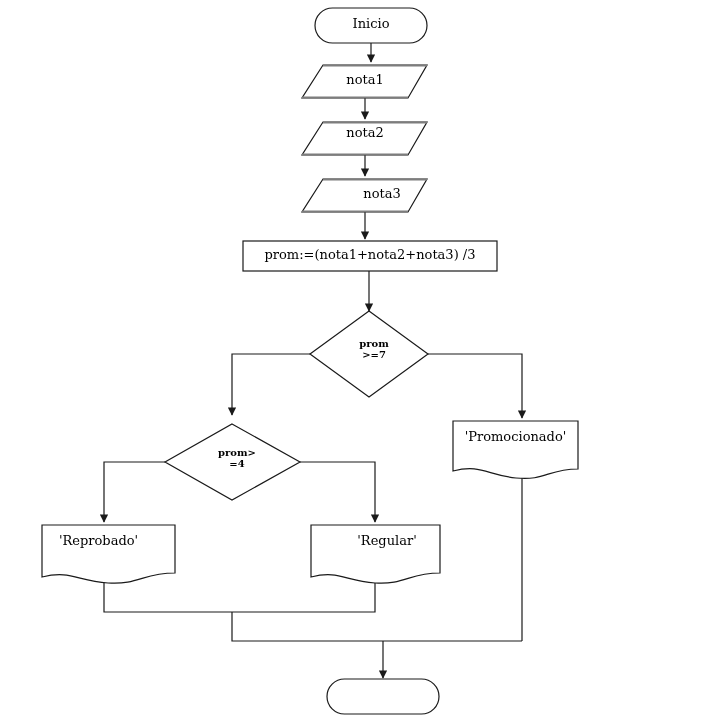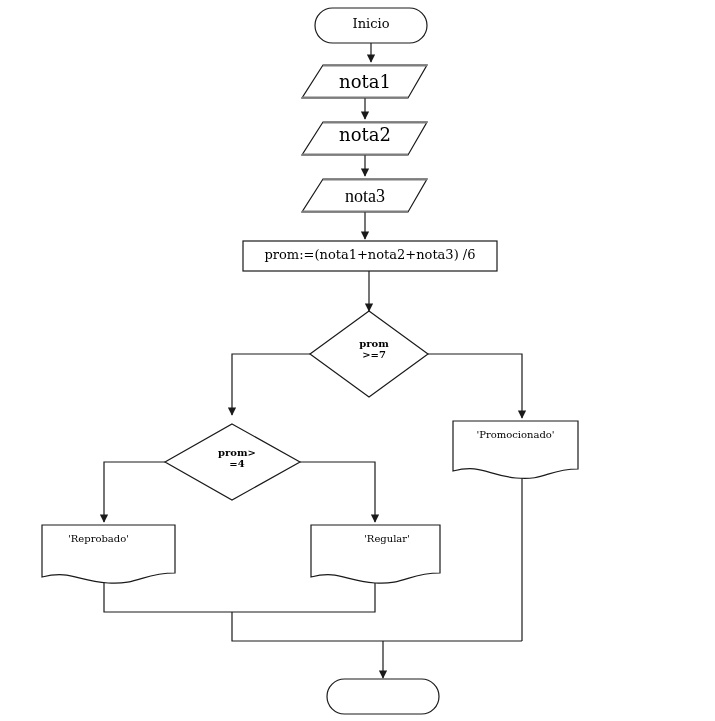--- a/index.html
+++ b/index.html
@@ -15,24 +15,24 @@
   .lbl{
     position:absolute;
     font-family:"DejaVu Serif", serif;
     color:#000000;
     text-align:center;
     line-height:1.05;
     white-space:pre;
     user-select:none;
   }
   .t-term{font-size:13px;}
-  .t-io{font-size:18px;}
+  .t-io{font-size:13px;}
   .t-proc{font-size:13px;}
   .t-dec{font-size:10px;font-weight:bold;}
-  .t-doc{font-size:10px;}
+  .t-doc{font-size:13px;}
 </style>
 </head>
 <body>
 
 <div id="canvas">
 
   <svg id="flow" viewBox="0 0 715 721">
     <defs>
       <marker id="arrow" viewBox="0 0 10 10" refX="9" refY="5" markerWidth="7" markerHeight="7" orient="auto-start-reverse">
         <path d="M 0 0 L 10 5 L 0 10 z" fill="#1a1a1a"></path>
@@ -102,23 +102,23 @@
       <rect x="327" y="679" width="112" height="35" rx="17.5" ry="17.5" fill="#ffffff"></rect>
     </g>
   </svg>
 
   <div class="lbl t-term" style="left:315px;top:17px;width:112px;">Inicio</div>
 
   <div class="lbl t-io" style="left:313px;top:73px;width:104px;">nota1</div>
 
   <div class="lbl t-io" style="left:313px;top:126px;width:104px;">nota2</div>
 
-  <div class="lbl t-io" style="left:313px;top:187px;width:104px;font-family:Liberation Serif, serif;">nota3</div>
+  <div class="lbl t-io" style="left:330px;top:187px;width:104px;">nota3</div>
 
-  <div class="lbl t-proc" style="left:243px;top:248px;width:254px;">prom:=(nota1+nota2+nota3) /6</div>
+  <div class="lbl t-proc" style="left:243px;top:248px;width:254px;">prom:=(nota1+nota2+nota3) /3</div>
 
   <div class="lbl t-dec" style="left:339px;top:339px;width:70px;">prom
 &gt;=7</div>
 
   <div class="lbl t-dec" style="left:202px;top:448px;width:70px;">prom&gt;
 =4</div>
 
   <div class="lbl t-doc" style="left:453px;top:430px;width:125px;">'Promocionado'</div>
 
   <div class="lbl t-doc" style="left:32px;top:534px;width:133px;">'Reprobado'</div>

